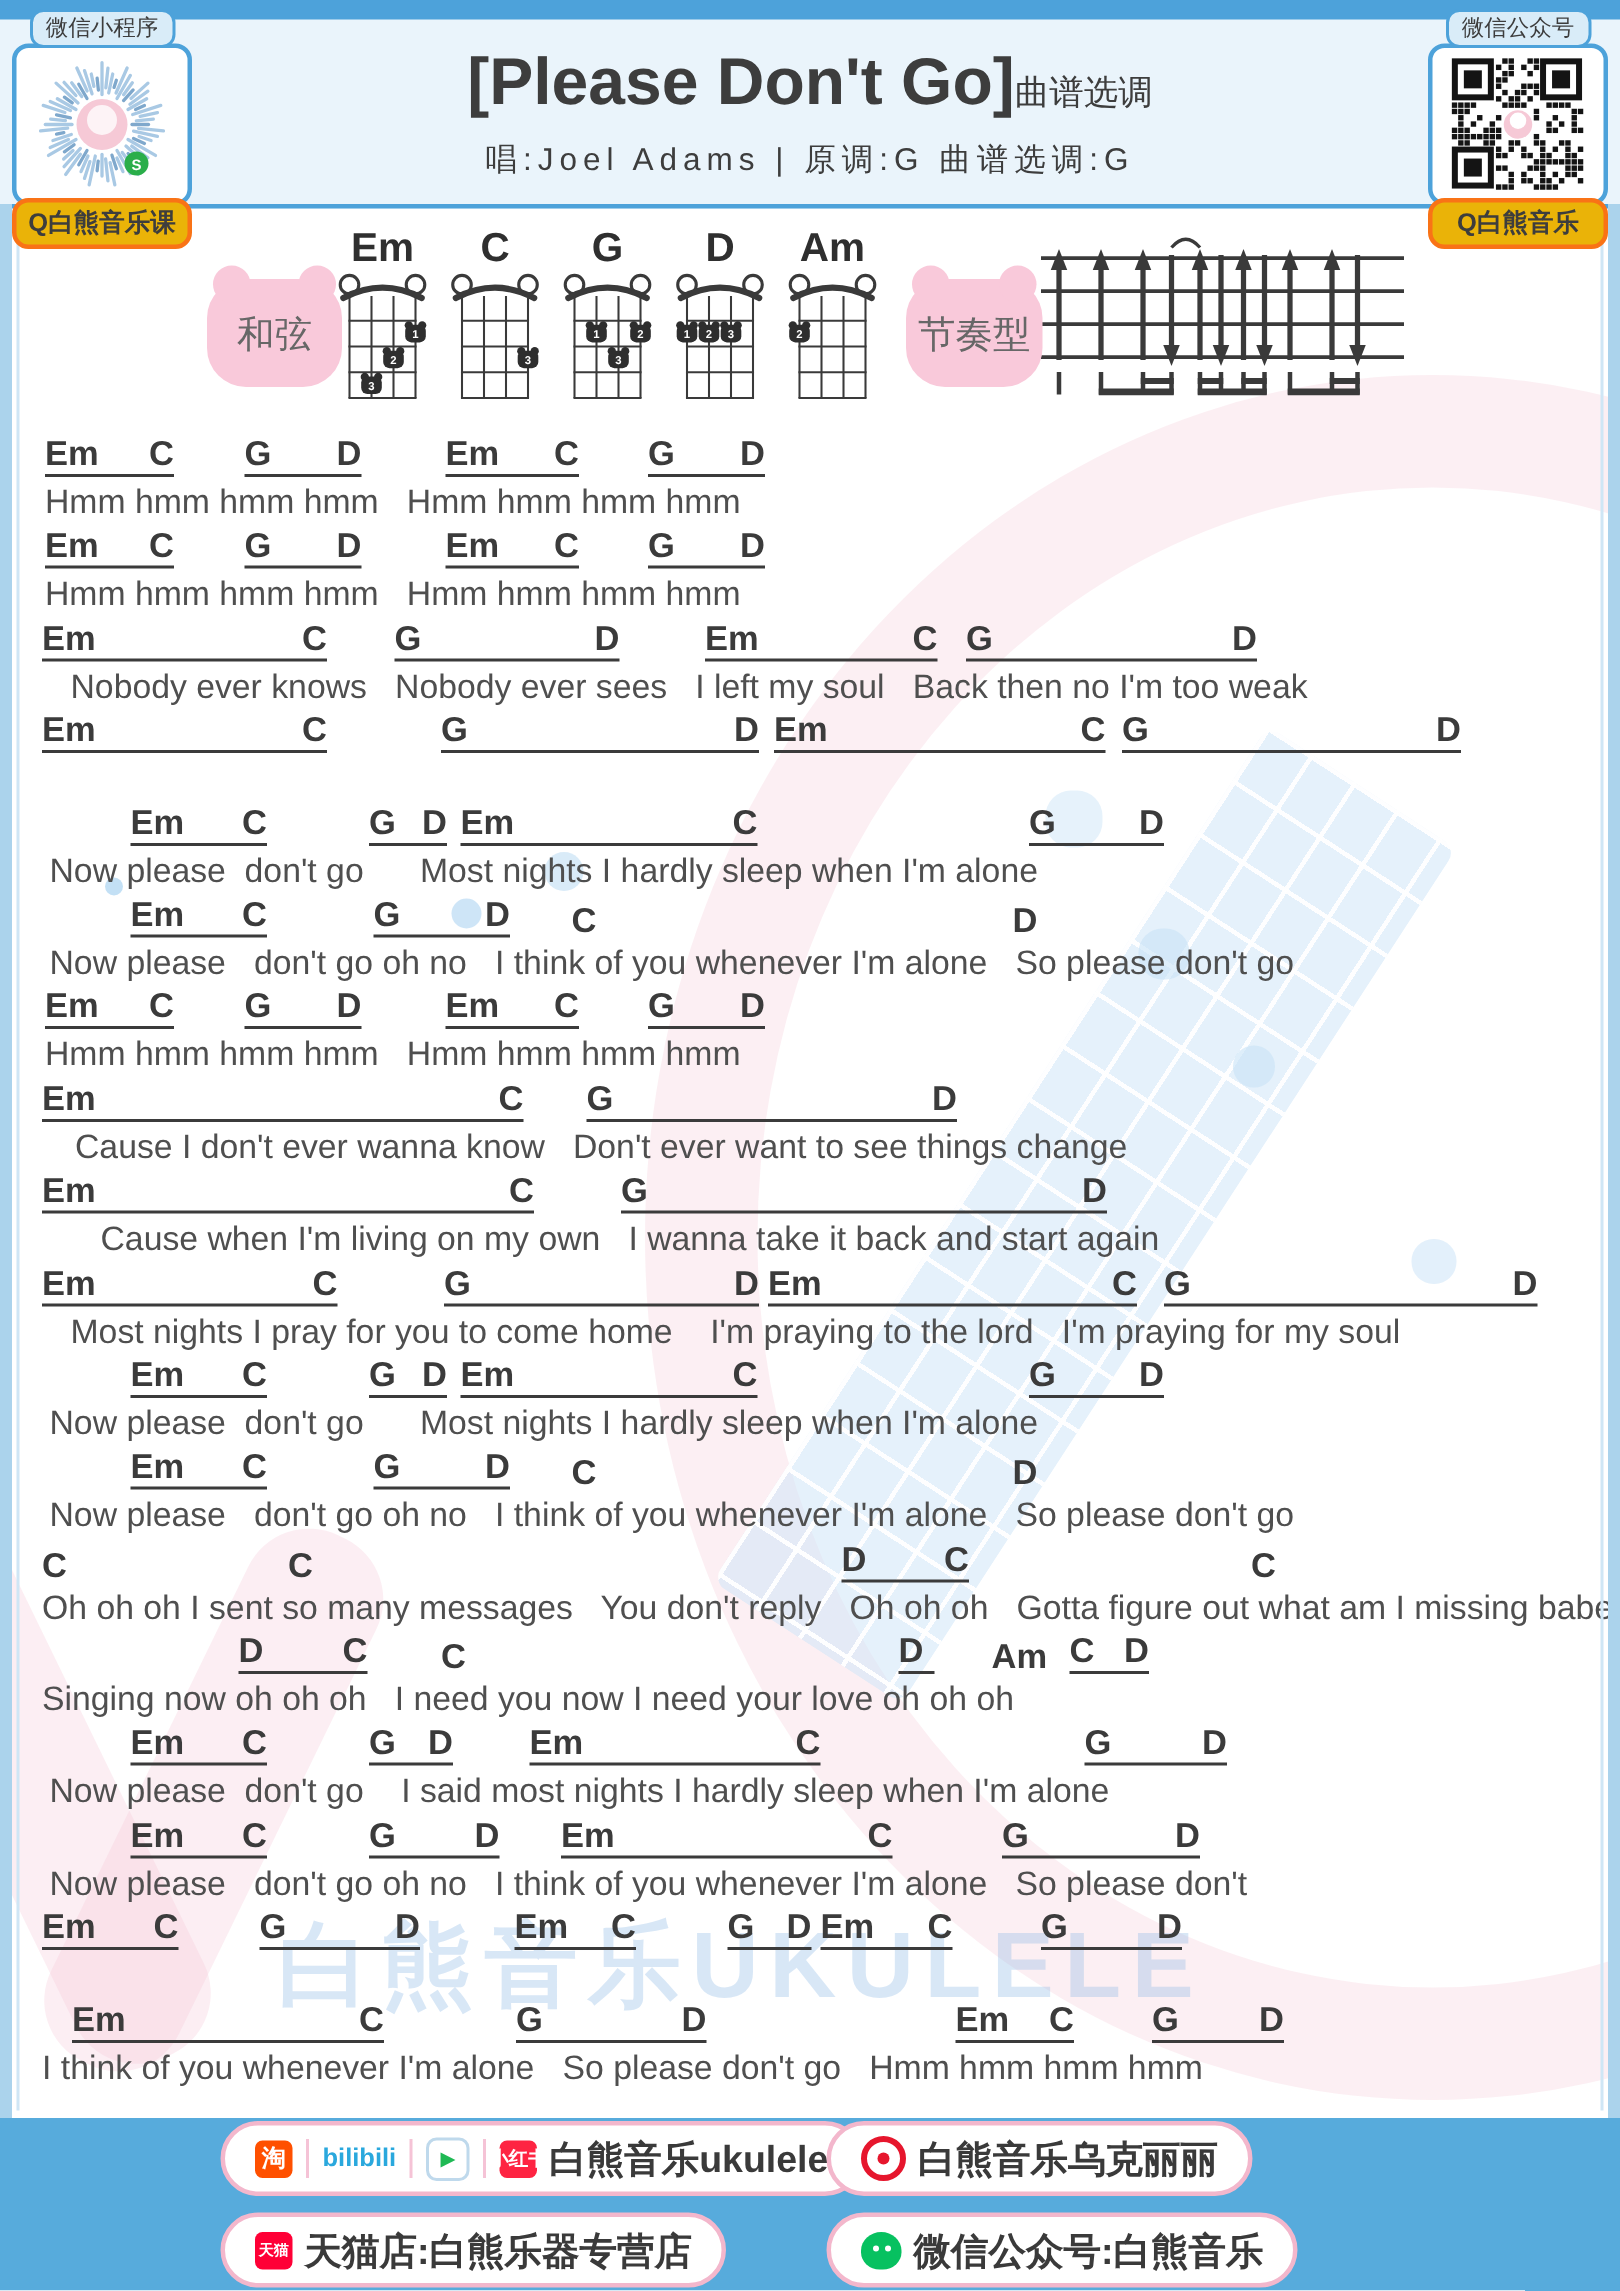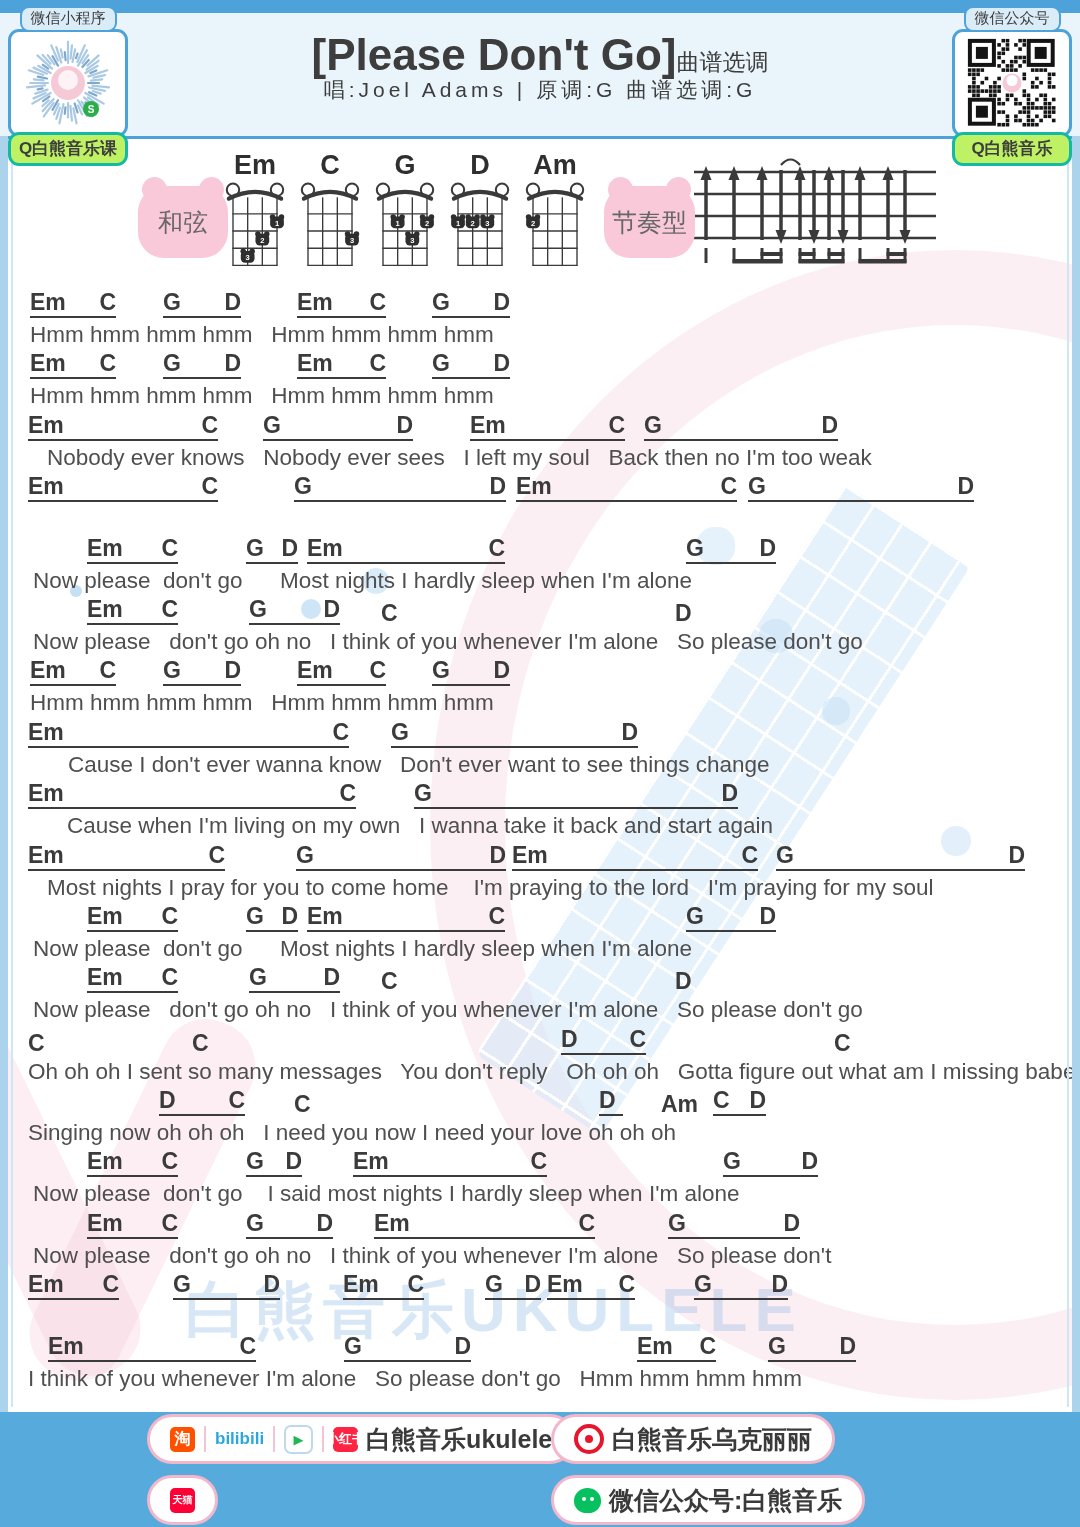--- a/index.html
+++ b/index.html
@@ -23,28 +23,28 @@
   
   .edge{position:absolute;top:136px;bottom:115px;width:8px;background:#abd3ec;z-index:4}
   .edge.l{left:0}.edge.r{right:0}
   .edgeline{position:absolute;top:142px;bottom:120px;width:2px;background:#cfe6f5;z-index:4}
   .edgeline.el{left:11px}.edgeline.er{right:11px}
   
   #topbar{position:absolute;top:0;left:0;right:0;height:13px;background:#4da2da;z-index:5}
   #header{position:absolute;top:0;left:0;right:0;height:136px;background:#eaf4fb;border-bottom:3px solid #4da2da;z-index:3}
   #title{position:absolute;top:30px;left:170px;right:170px;text-align:center;font-weight:bold;font-size:44px;color:#3d3d3d;white-space:nowrap}
   #title .suffix{font-size:23px;font-weight:normal}
-  #subtitle{position:absolute;top:76px;left:170px;right:170px;text-align:center;font-size:21px;letter-spacing:4px;color:#3d3d3d;white-space:nowrap}
+  #subtitle{position:absolute;top:92px;left:170px;right:170px;text-align:center;font-size:21px;letter-spacing:4px;color:#3d3d3d;white-space:nowrap}
   .qrbox{position:absolute;top:6px;width:120px;z-index:10;text-align:center}
   .qrbox.left{left:8px}.qrbox.right{right:8px}
   .qrtab{display:inline-block;position:relative;z-index:2;background:#d9ecf8;border:2px solid #4da2da;border-radius:9px;
      font-size:15px;padding:1px 9px 2px;color:#3d3d3d;white-space:nowrap}
   .qrimg{margin-top:-3px;background:#fff;border:3px solid #4da2da;border-radius:11px;height:102px;
      display:flex;align-items:center;justify-content:center;overflow:hidden}
-  .qrcap{margin-top:-5px;position:relative;z-index:2;background:#bef264;border:3px solid #14b8a6;border-radius:11px;
+  .qrcap{margin-top:-5px;position:relative;z-index:2;background:#eab308;border:3px solid #f97316;border-radius:11px;
      font-size:17px;font-weight:bold;padding:2px 2px 3px;color:#3d3d3d;white-space:nowrap}
   
   #chordsec{position:absolute;top:150px;left:0;right:0;height:138px;z-index:2}
   .blob{position:absolute;min-width:74px;height:72px;padding:0 8px;background:#f9c9da;border-radius:26px;
      display:flex;align-items:center;justify-content:center;font-size:25px;color:#676767;z-index:1}
   .blob::before,.blob::after{content:'';position:absolute;top:-9px;width:25px;height:25px;border-radius:50%;background:#f9c9da;z-index:-1}
   .blob::before{left:4px}.blob::after{right:4px}
   #chordsLabel{left:138px;top:36px}
   #rhythmLabel{left:604px;top:36px}
   #diagrams{position:absolute;left:222px;top:0;display:flex;gap:9px}
@@ -566,21 +566,21 @@
       <div class="lrow">
         <span class="ly" style="left: 30px;">Hmm hmm hmm hmm   Hmm hmm hmm hmm</span>
       </div>
     </div>
     <div class="pair">
       <div class="crow">
         <span class="cs ul" style="left: 28px; width: 321px;"><span>Em</span><span>C</span></span>
         <span class="cs ul" style="left: 391px; width: 247px;"><span>G</span><span>D</span></span>
       </div>
       <div class="lrow">
-        <span class="ly" style="left: 68px;">Cause I don't ever wanna know   Don't ever want to see things change</span>
+        <span class="ly" style="left: 50px;">Cause I don't ever wanna know   Don't ever want to see things change</span>
       </div>
     </div>
     <div class="pair">
       <div class="crow">
         <span class="cs ul" style="left: 28px; width: 328px;"><span>Em</span><span>C</span></span>
         <span class="cs ul" style="left: 414px; width: 324px;"><span>G</span><span>D</span></span>
       </div>
       <div class="lrow">
         <span class="ly" style="left: 67px;">Cause when I'm living on my own   I wanna take it back and start again</span>
       </div>
@@ -702,20 +702,21 @@
       </div>
       <div class="cell">
         <div class="pill">
           <div class="ic wb"></div>
           <span class="ptext">白熊音乐乌克丽丽</span>
         </div>
       </div>
       <div class="cell">
         <div class="pill">
           <div class="ic sq tm">天猫</div>
+          <span class="ptext">天猫店:白熊乐器专营店</span>
         </div>
       </div>
       <div class="cell">
         <div class="pill">
           <div class="ic wc"></div>
           <span class="ptext">微信公众号:白熊音乐</span>
         </div>
       </div>
     </div>
 </div>

